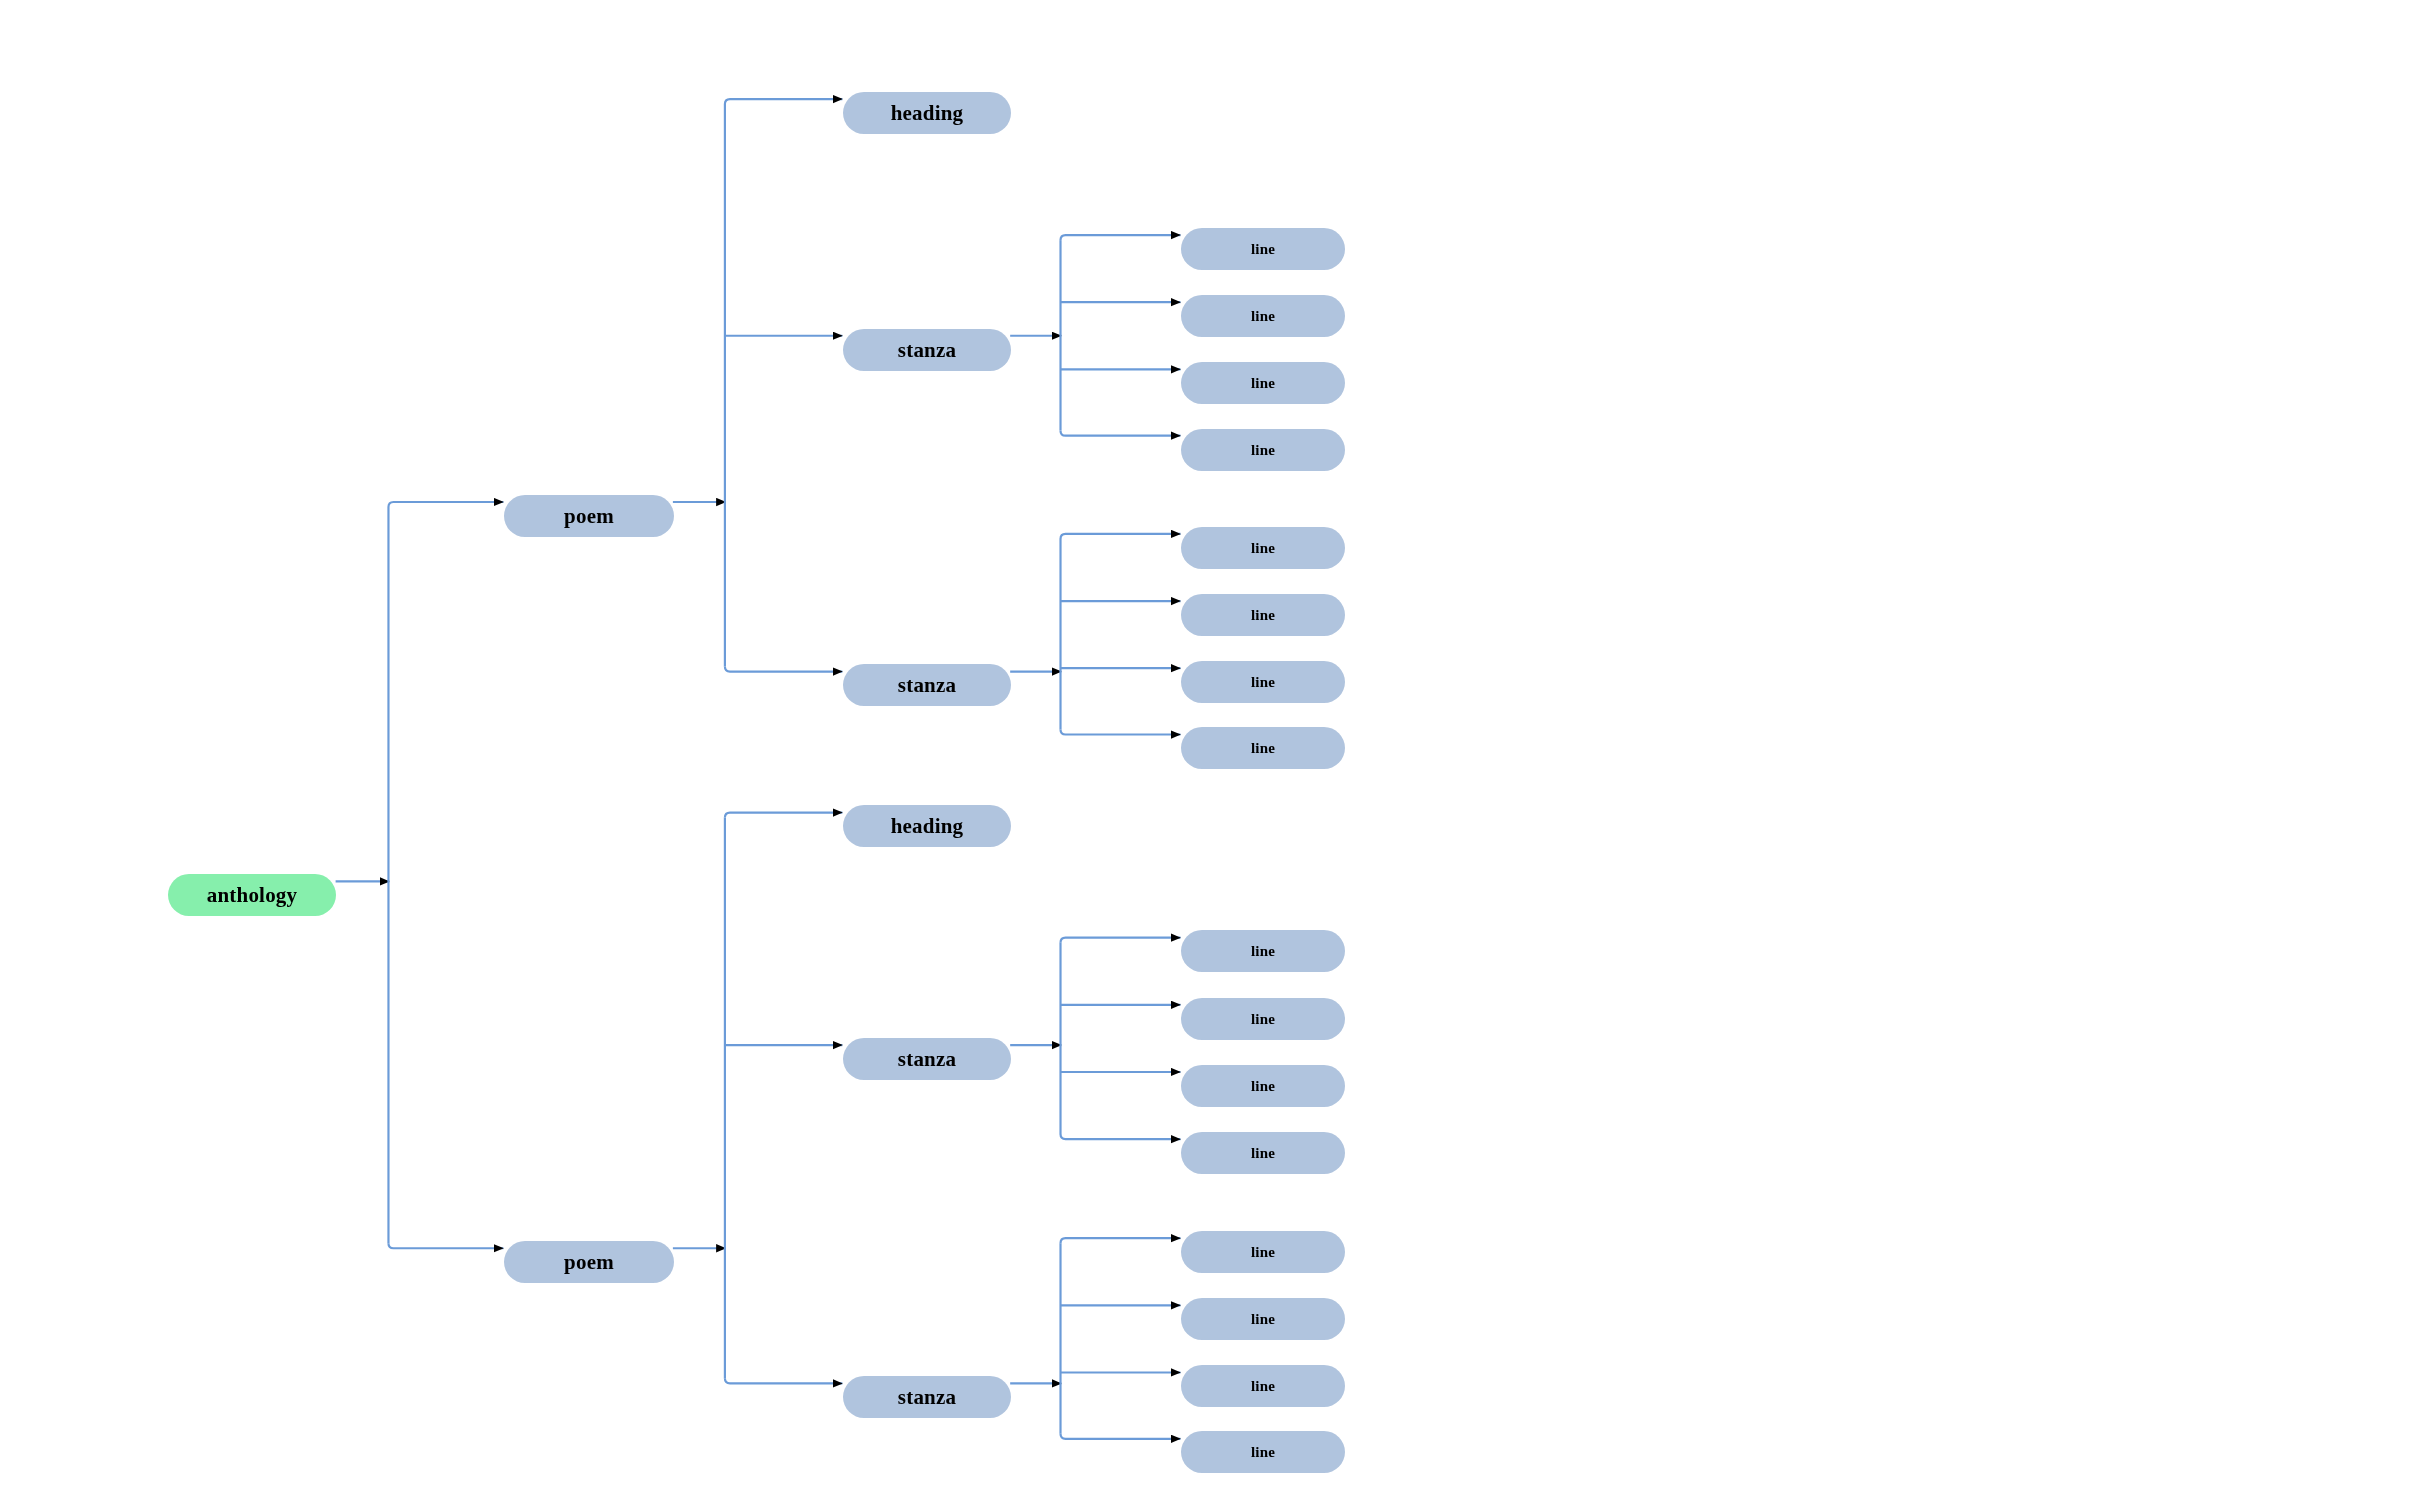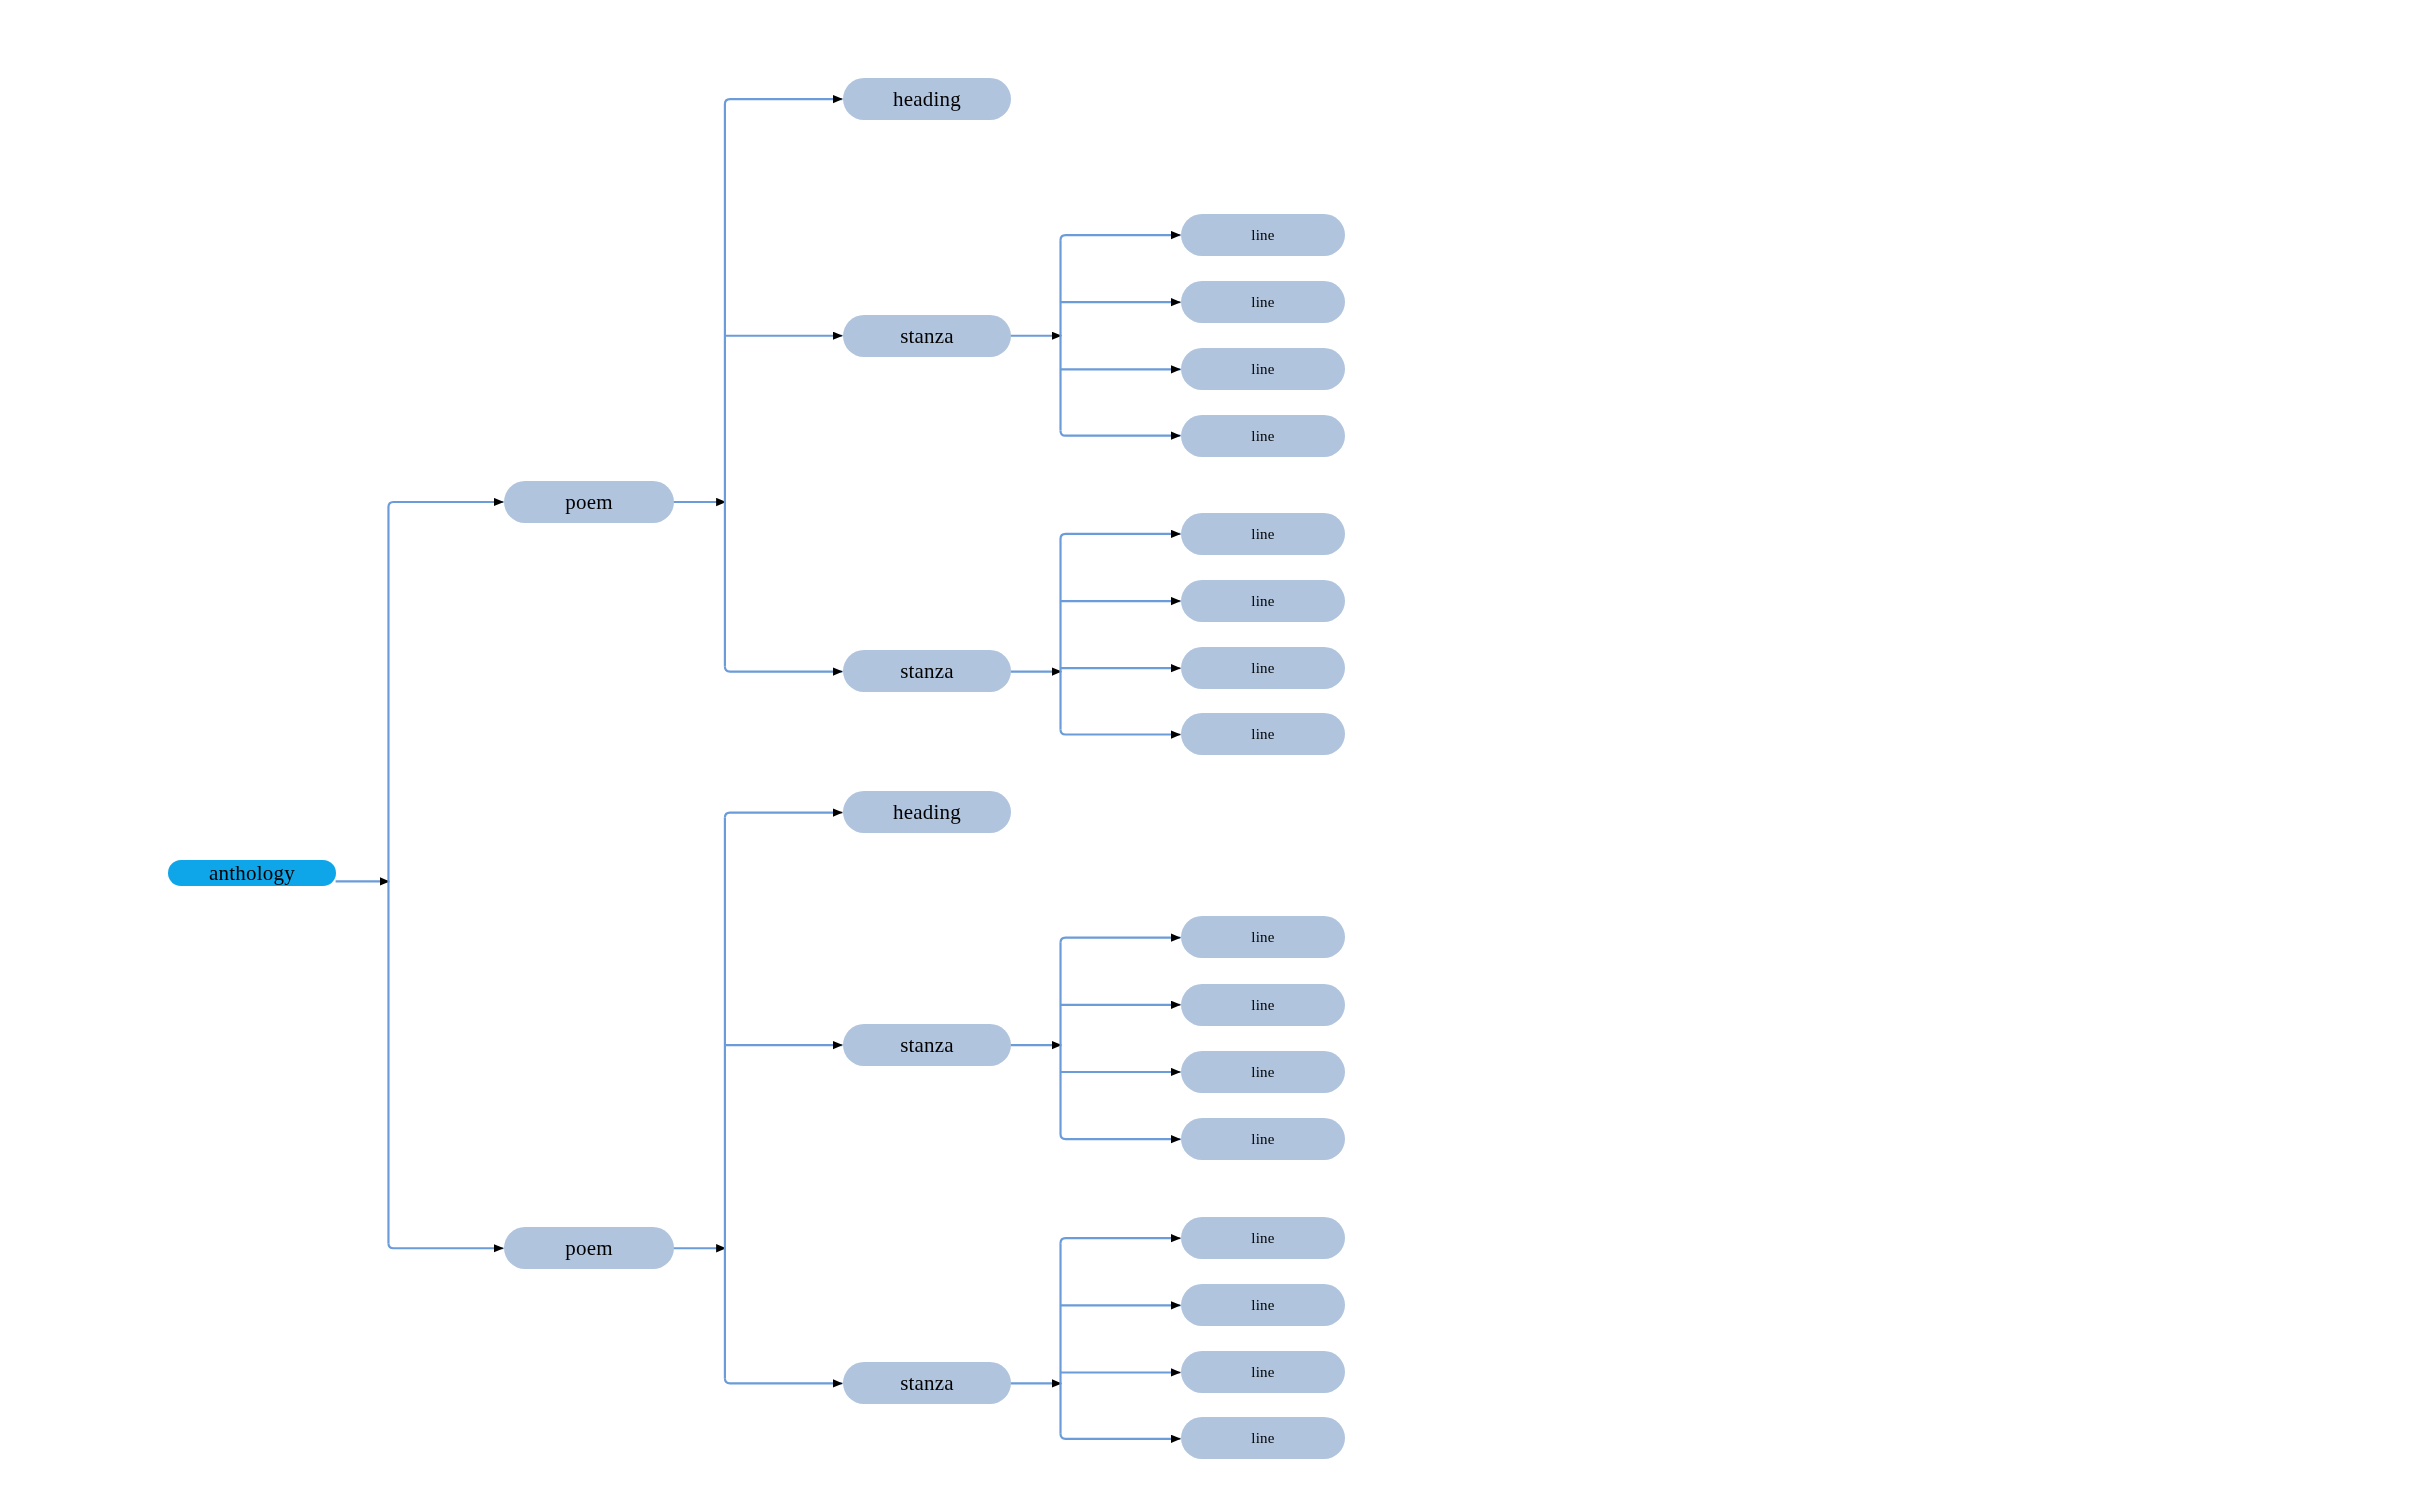--- a/index.html
+++ b/index.html
@@ -34,24 +34,25 @@
   }
   .node {
     position: absolute;
     display: flex;
     align-items: center;
     justify-content: center;
     box-sizing: border-box;
     background: #b0c4de;
     border-radius: 838px;
     color: #000000;
-    font-weight: normal;
+    font-weight: bold;
     letter-spacing: 0.2px;
     white-space: nowrap;
     user-select: none;
+    margin-top: 14px;
   }
   .node.sz-root   { font-size: 21px; }
   .node.sz-mid    { font-size: 21px; }
   .node.sz-leaf   { font-size: 15px; }
 </style>
 </head>
 <body>
 
 <div id="canvas">
 
@@ -97,21 +98,21 @@
         <path d="M 1204 1648 L 1265 1648" fill="none" stroke="#6b9bd8" stroke-width="2.6" stroke-linecap="butt" marker-end="url(#arrow)"></path>
         <path d="M 1264 1481 L 1264 1708" fill="none" stroke="#6b9bd8" stroke-width="2.6" stroke-linecap="butt"></path>
         <path d="M 1264 1481 Q 1264 1475 1270 1475 L 1407 1475" fill="none" stroke="#6b9bd8" stroke-width="2.6" stroke-linecap="butt" marker-end="url(#arrow)"></path>
         <path d="M 1264 1555 L 1407 1555" fill="none" stroke="#6b9bd8" stroke-width="2.6" stroke-linecap="butt" marker-end="url(#arrow)"></path>
         <path d="M 1264 1635 L 1407 1635" fill="none" stroke="#6b9bd8" stroke-width="2.6" stroke-linecap="butt" marker-end="url(#arrow)"></path>
         <path d="M 1264 1708 Q 1264 1714 1270 1714 L 1407 1714" fill="none" stroke="#6b9bd8" stroke-width="2.6" stroke-linecap="butt" marker-end="url(#arrow)"></path>
       </g>
   </svg>
 
   <div id="node-layer">
-      <div class="node sz-root" style="left: 168px; top: 860px; width: 168px; height: 26px; background: #0ea5e9; color: rgb(0, 0, 0);">
+      <div class="node sz-root" style="left: 168px; top: 860px; width: 168px; height: 42px; background: #86efac; color: rgb(0, 0, 0);">
         <span>anthology</span>
       </div>
       <div class="node sz-mid" style="left: 504px; top: 481px; width: 170px; height: 42px; background: rgb(176, 196, 222); color: rgb(0, 0, 0);">
         <span>poem</span>
       </div>
       <div class="node sz-mid" style="left: 504px; top: 1227px; width: 170px; height: 42px; background: rgb(176, 196, 222); color: rgb(0, 0, 0);">
         <span>poem</span>
       </div>
       <div class="node sz-mid" style="left: 843px; top: 78px; width: 168px; height: 42px; background: rgb(176, 196, 222); color: rgb(0, 0, 0);">
         <span>heading</span>

